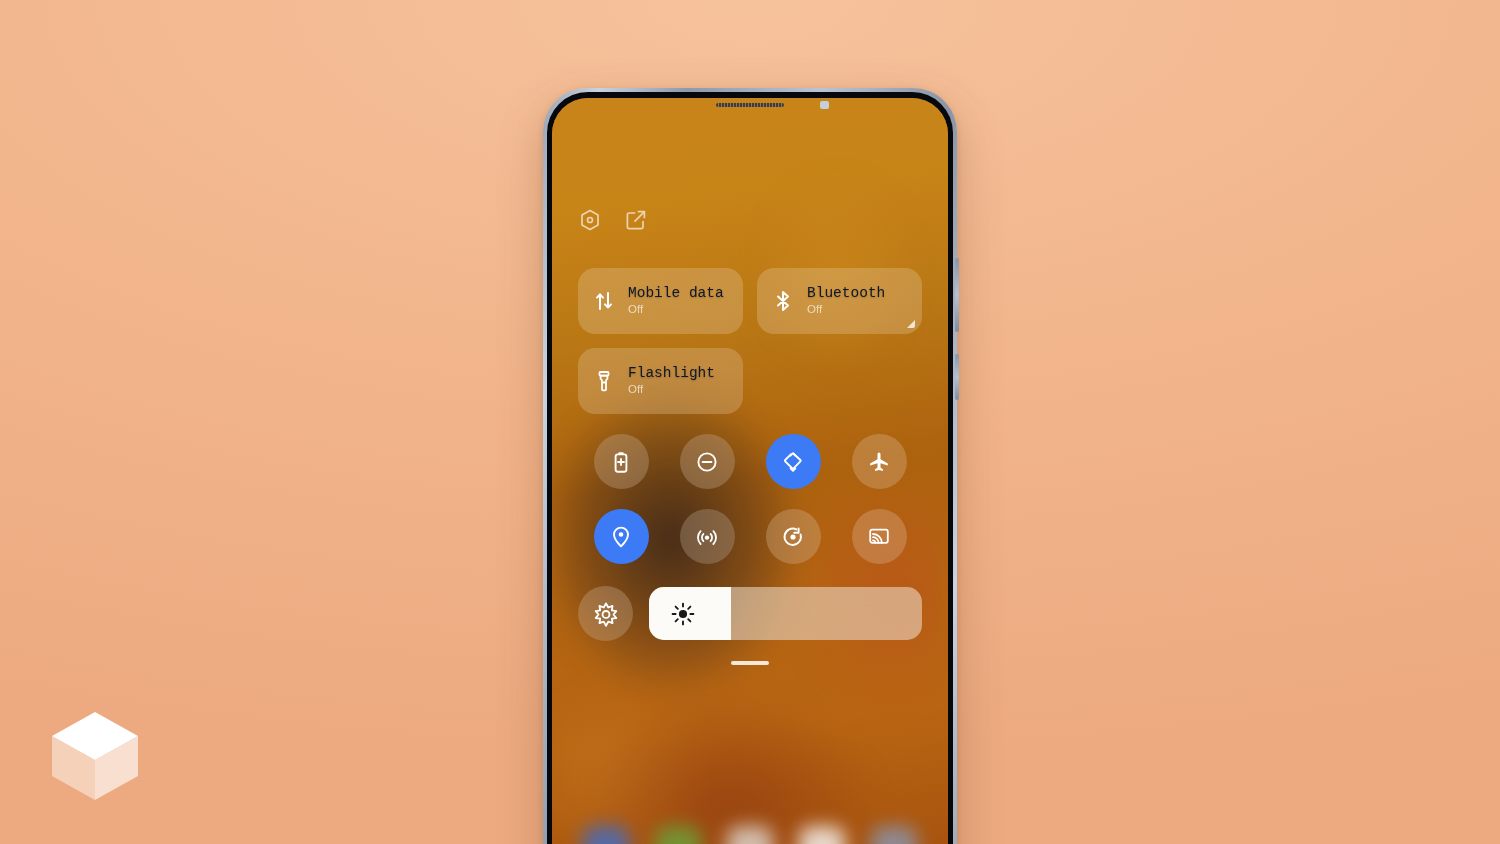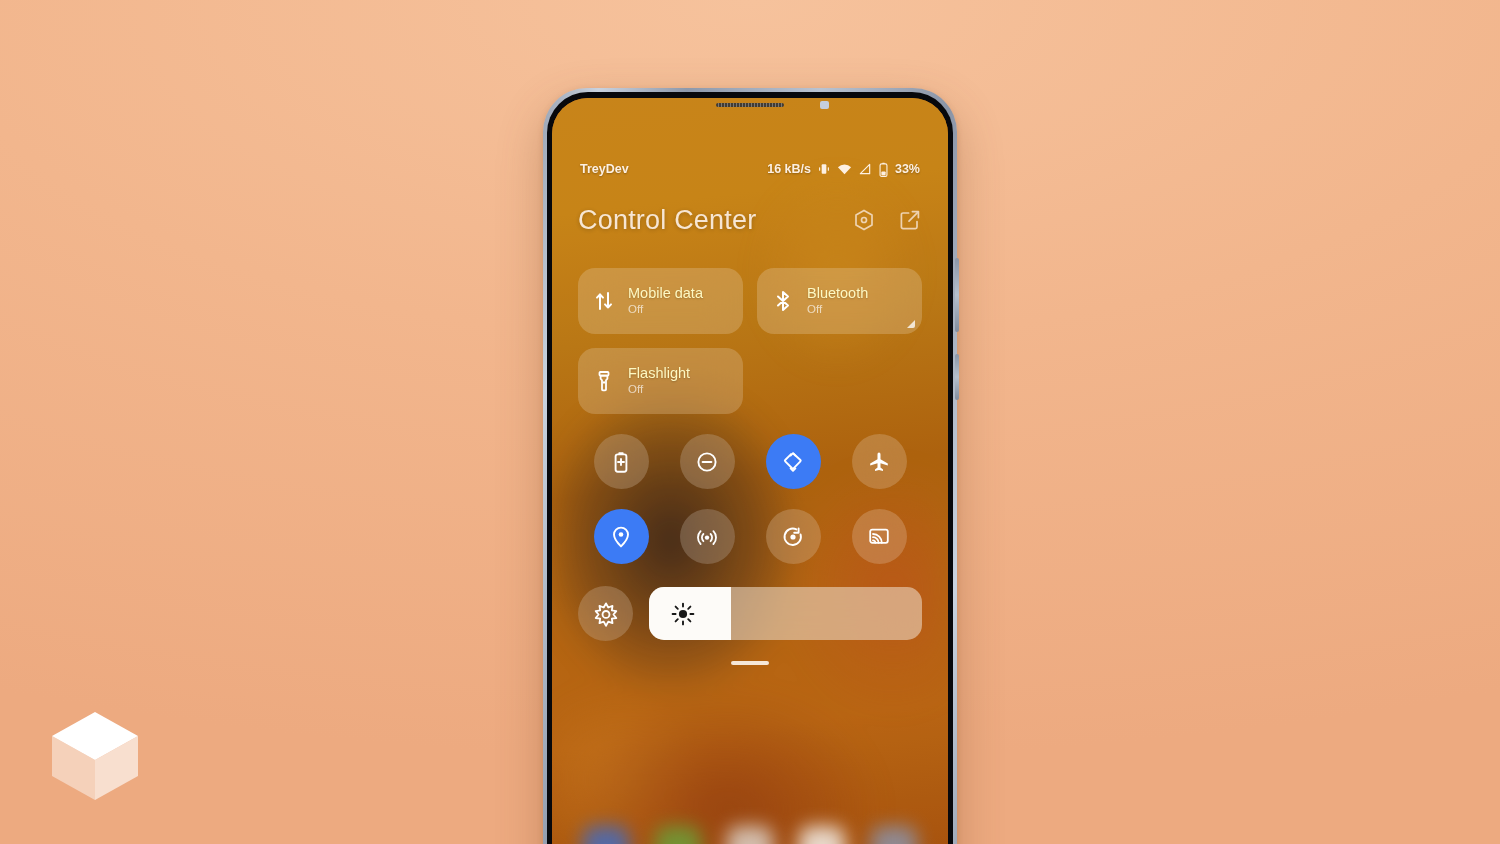--- a/index.html
+++ b/index.html
@@ -105,21 +105,21 @@
   .tile {
     height:66px; border-radius:17px; display:flex; align-items:center;
     padding:0 13px; gap:11px; position:relative; overflow:hidden;
     background:rgba(255,255,255,.19);
     backdrop-filter:blur(18px); -webkit-backdrop-filter:blur(18px);
     cursor:pointer;
   }
   .tile.on { background:#3c7bf5; }
   .tile .t-ico { width:26px; height:26px; flex:none; display:flex; align-items:center; justify-content:center; }
   .tile .t-txt { display:flex; flex-direction:column; justify-content:center; gap:1px; min-width:0; }
-  .tile .t-label { font-size:14.5px; color:#fef9c3; line-height:1.1; text-shadow:0 1px 2px rgba(0,0,0,.22); }
+  .tile .t-label { font-size:14.5px; color:#0f172a; line-height:1.1; text-shadow:0 1px 2px rgba(0,0,0,.22);font-family:Liberation Mono, monospace; }
   .tile .t-state { font-size:11.5px; color:rgba(255,255,255,.66); line-height:1.1; }
   .tile.on .t-state { color:rgba(255,255,255,.80); }
   .corner-tri {
     position:absolute; right:7px; bottom:6px; width:0; height:0;
     border-left:8px solid transparent; border-bottom:8px solid rgba(255,255,255,.78);
     border-bottom-right-radius:2px;
   }
 
   
   .circle-row { display:grid; grid-template-columns:repeat(4,1fr); margin-top:20px; justify-items:center; }
@@ -196,48 +196,24 @@
     <div id="front-camera"></div>
 
     <div id="dock">
       <div class="dock-app" style="background:#4a6bb5"></div>
       <div class="dock-app" style="background:#6f9a37"></div>
       <div class="dock-app" style="background:#d8c9bd"></div>
       <div class="dock-app" style="background:#efe6dd"></div>
       <div class="dock-app" style="background:#8d8fa0"></div>
     </div>
 
-    <div id="status-bar">
-      <span>TreyDev</span>
-      <span id="status-right">
-        <span class="net-speed">16 kB/s</span>
-        <svg class="sicon" width="14" height="14" viewBox="0 0 24 24">
-          <rect x="8" y="4" width="8" height="16" rx="1.6" fill="#fdf0e2"></rect>
-          <rect x="3.5" y="9" width="2" height="6" rx="1" fill="#fdf0e2"></rect>
-          <rect x="18.5" y="9" width="2" height="6" rx="1" fill="#fdf0e2"></rect>
-        </svg>
-        <svg class="sicon" width="15" height="15" viewBox="0 0 24 24">
-          <path d="M12 19.5 1.5 8.2a15 15 0 0 1 21 0Z" fill="#fdf0e2"></path>
-        </svg>
-        <svg class="sicon" width="14" height="14" viewBox="0 0 24 24">
-          <path d="M20 4v16H4Z" fill="none" stroke="#fdf0e2" stroke-width="2" stroke-linejoin="round"></path>
-        </svg>
-        <svg class="sicon" width="11" height="15" viewBox="0 0 14 24">
-          <rect x="5" y="1" width="4" height="2" rx="0.6" fill="#fdf0e2"></rect>
-          <rect x="1.5" y="3" width="11" height="20" rx="2.4" fill="none" stroke="#fdf0e2" stroke-width="1.8"></rect>
-          <rect x="3.6" y="15" width="6.8" height="6" rx="1.2" fill="#fdf0e2"></rect>
-        </svg>
-        <span>33%</span>
-      </span>
-    </div>
 
     <div id="control-center">
 
       <div id="cc-header">
-        <div id="cc-title">Control Center</div>
         <div id="cc-header-actions">
           <svg class="hdr-icon" viewBox="0 0 24 24">
             <path d="M12 2.4 20 7v10l-8 4.6L4 17V7Z" fill="none" stroke="#f3dcc2" stroke-width="1.7" stroke-linejoin="round"></path>
             <circle cx="12" cy="12" r="2.5" fill="none" stroke="#f3dcc2" stroke-width="1.7"></circle>
           </svg>
           <svg class="hdr-icon" viewBox="0 0 24 24">
             <path d="M19 13.5V19a1.6 1.6 0 0 1-1.6 1.6H5A1.6 1.6 0 0 1 3.4 19V6.6A1.6 1.6 0 0 1 5 5h5.6" fill="none" stroke="#f3dcc2" stroke-width="1.7" stroke-linecap="round"></path>
             <path d="M14.4 3.6h6v6" fill="none" stroke="#f3dcc2" stroke-width="1.7" stroke-linecap="round" stroke-linejoin="round"></path>
             <path d="M20.2 3.9 11 13.1" fill="none" stroke="#f3dcc2" stroke-width="1.7" stroke-linecap="round"></path>
           </svg>

